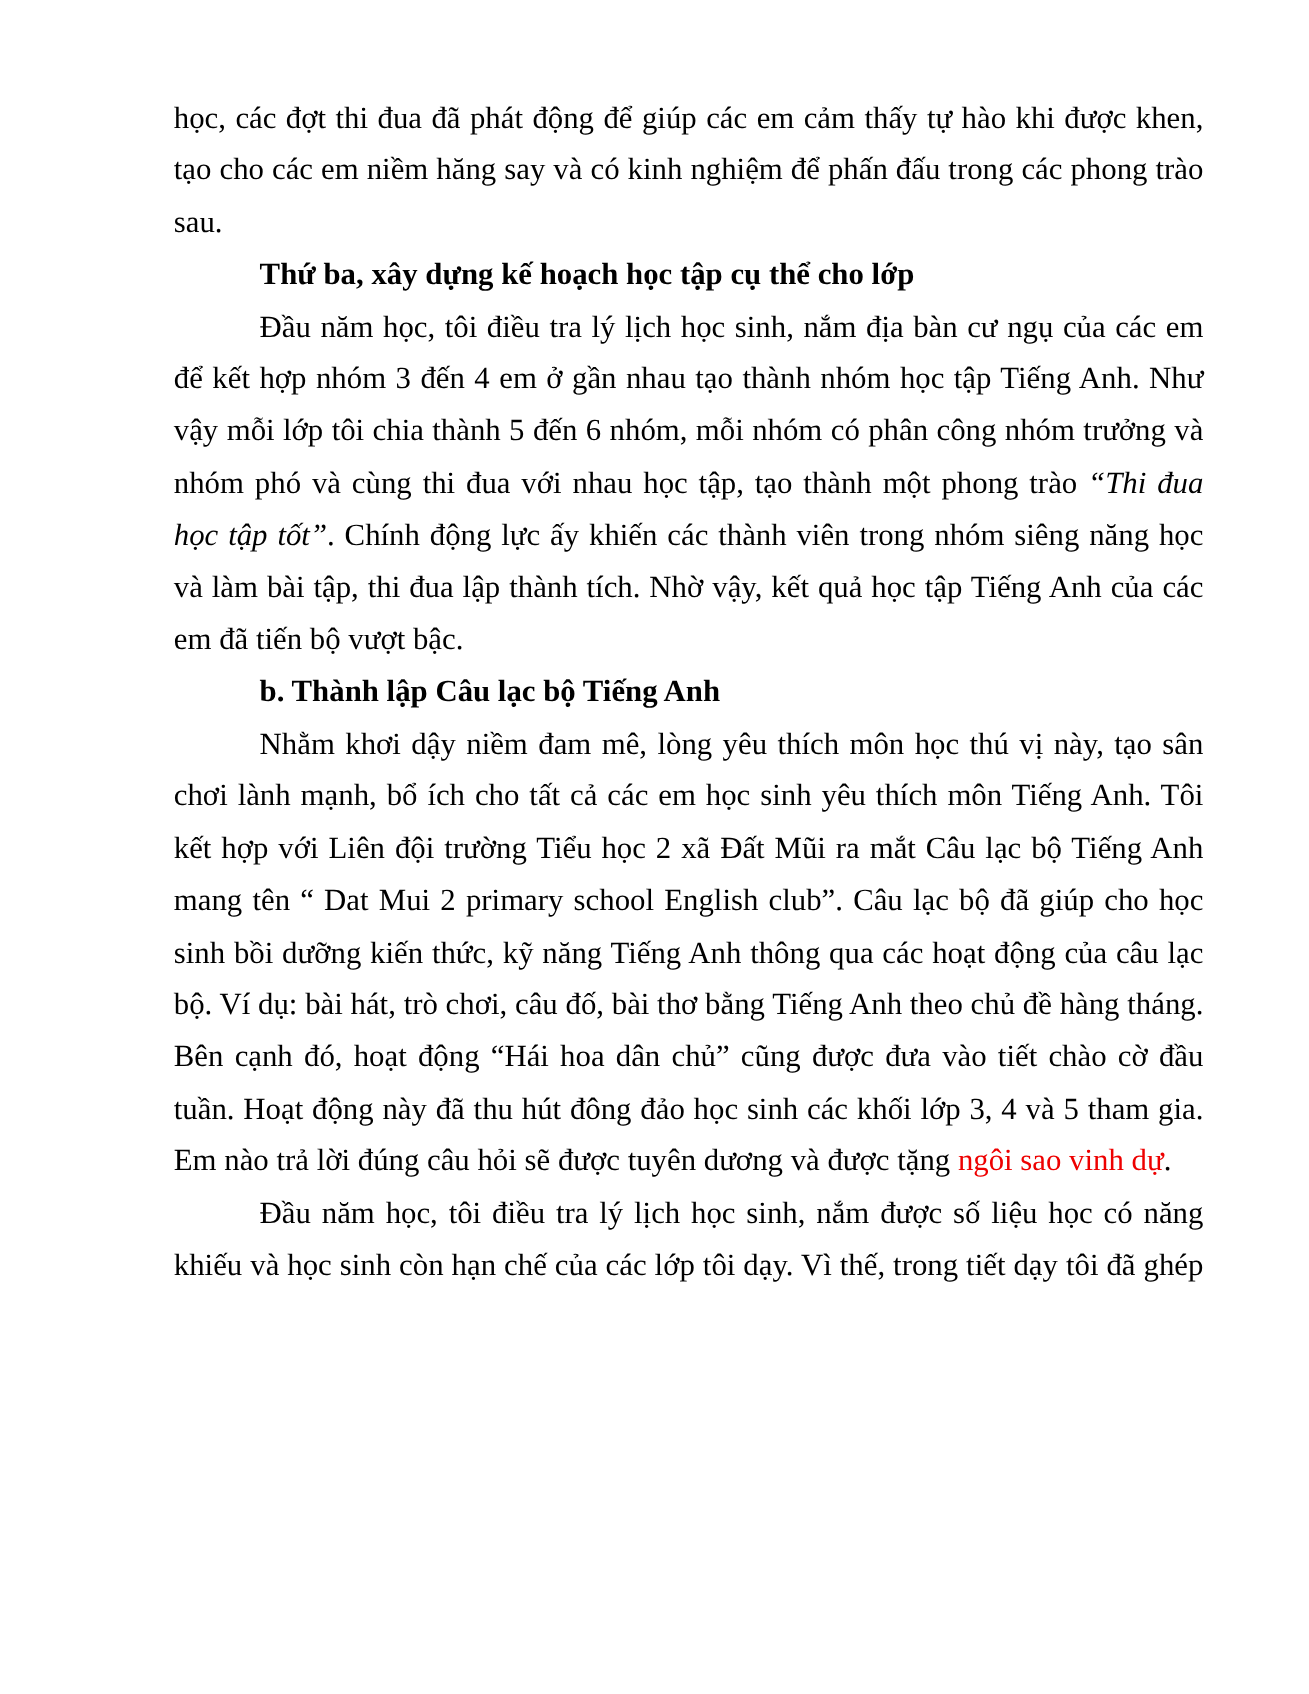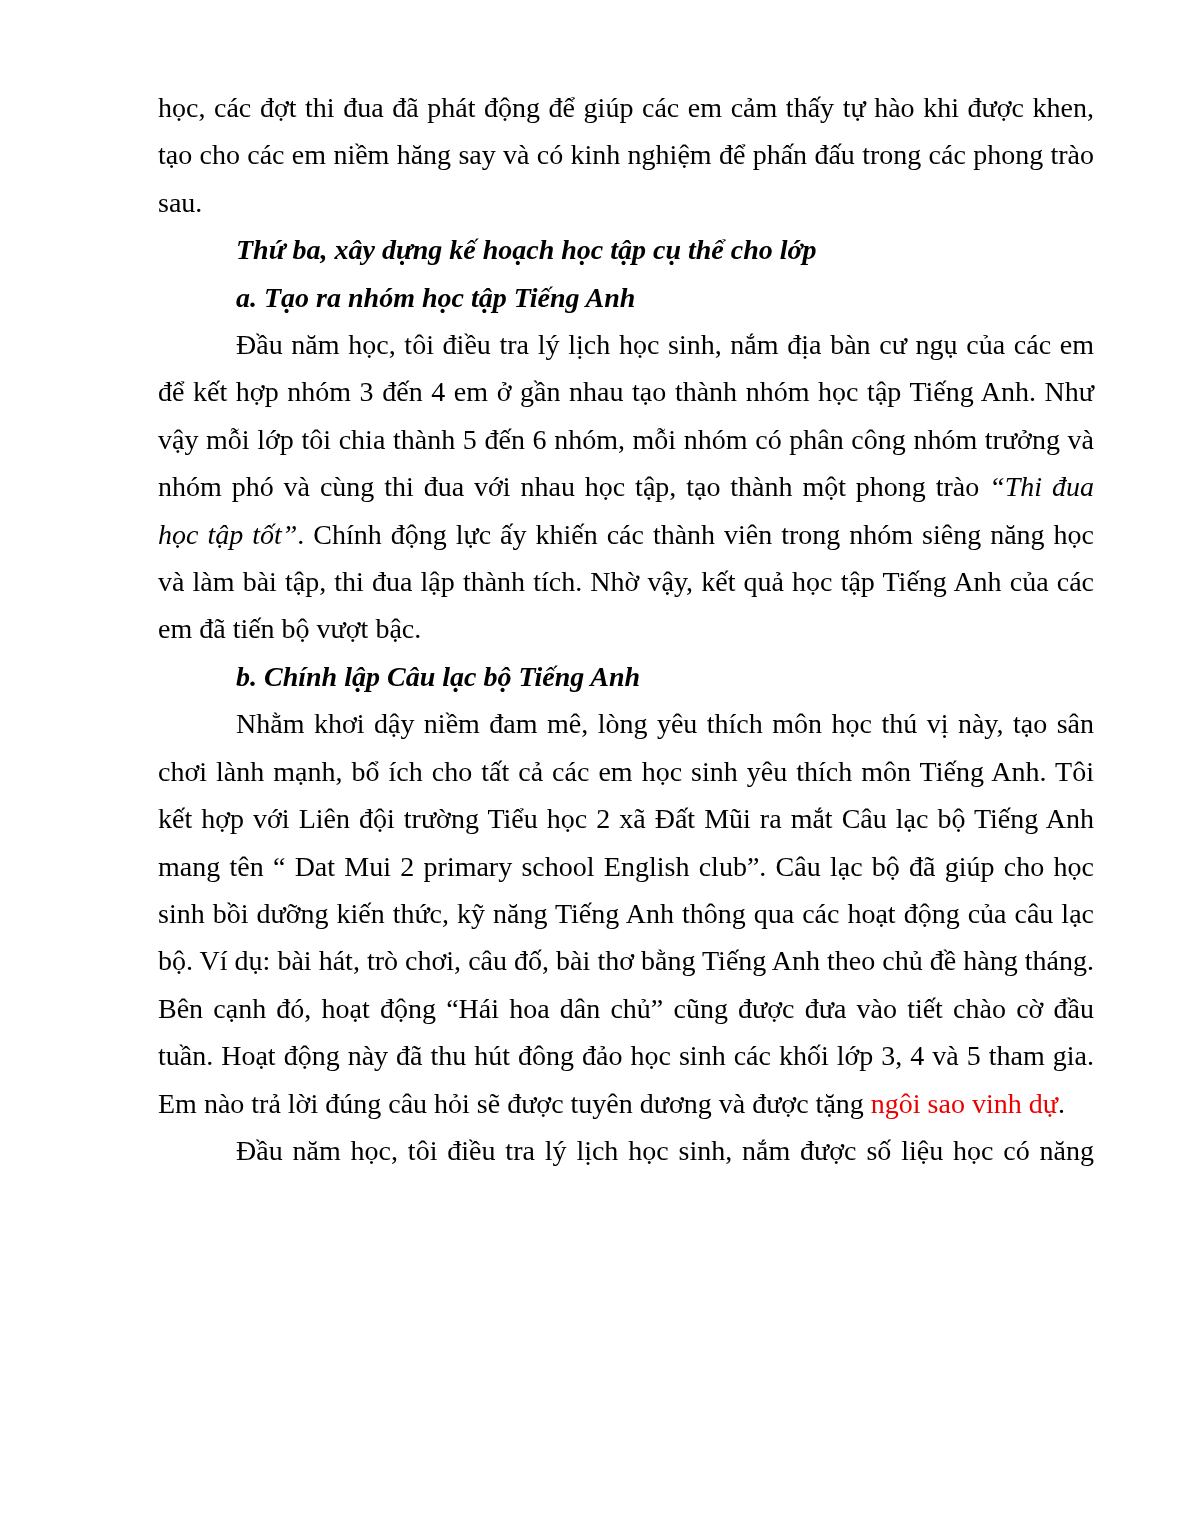--- a/index.html
+++ b/index.html
@@ -31,21 +31,20 @@
     text-indent: 78px;
   }
   .content p.no-indent {
     text-indent: 0;
   }
   .content p.heading {
     font-weight: bold;
     text-align: left;
   }
   .content p.heading.italic {
-    font-style: italic;
   }
   .run-italic {
     font-style: italic;
   }
   .page-number {
     position: absolute;
     right: 97px;
     top: 1433px;
     font-family: "Liberation Serif", serif;
     font-size: 28px;
@@ -54,21 +53,20 @@
     text-align: right;
   }
 </style>
 </head>
 <body>
 
 <div class="page">
   <div class="content">
       <p class="para no-indent"><span>học, các đợt thi đua đã phát động để giúp các em cảm thấy tự hào khi được khen, tạo cho các em niềm hăng say và có kinh nghiệm để phấn đấu trong các phong trào sau.</span></p>
       <p class="heading italic"><span>Thứ ba, xây dựng kế hoạch học tập cụ thể cho lớp</span></p>
-      <p class="heading italic"><span>a. Tạo ra nhóm học tập Tiếng Anh</span></p>
       <p class="para"><span>Đầu năm học, tôi điều tra lý lịch học sinh, nắm địa bàn cư ngụ của các em để kết hợp nhóm 3 đến 4 em ở gần nhau tạo thành nhóm học tập Tiếng Anh. Như vậy mỗi lớp tôi chia thành 5 đến 6 nhóm, mỗi nhóm có phân công nhóm trưởng và nhóm phó và cùng thi đua với nhau học tập, tạo thành một phong trào </span><span class="run-italic">“Thi đua học tập tốt”</span><span>. Chính động lực ấy khiến các thành viên trong nhóm siêng năng học và làm bài tập, thi đua lập thành tích. Nhờ vậy, kết quả học tập Tiếng Anh của các em đã tiến bộ vượt bậc.</span></p>
-      <p class="heading italic"><span>b. Chính lập Câu lạc bộ Tiếng Anh</span></p>
+      <p class="heading italic"><span>b. Thành lập Câu lạc bộ Tiếng Anh</span></p>
       <p class="para"><span>Nhằm khơi dậy niềm đam mê, lòng yêu thích  môn học thú vị này, tạo sân chơi lành mạnh, bổ ích cho tất cả các em học sinh yêu thích môn Tiếng Anh. Tôi kết hợp với Liên đội trường Tiểu học 2 xã Đất Mũi  ra mắt Câu lạc bộ Tiếng Anh mang tên “ Dat Mui 2 primary school English club”. Câu lạc bộ đã giúp cho học sinh bồi dưỡng kiến thức, kỹ năng Tiếng Anh thông qua các hoạt động của câu lạc bộ. Ví dụ: bài hát, trò chơi, câu đố, bài thơ bằng Tiếng Anh theo chủ đề hàng tháng. Bên cạnh đó, hoạt động “Hái hoa dân chủ” cũng được đưa vào tiết chào cờ đầu tuần. Hoạt động này đã thu hút đông đảo học sinh các khối lớp 3, 4 và 5 tham gia. Em nào trả lời đúng câu hỏi sẽ được tuyên dương và được tặng </span><span style="color: rgb(238, 0, 0);">ngôi sao vinh dự</span><span>.</span></p>
       <p class="para"><span>Đầu năm học, tôi điều tra lý lịch học sinh, nắm được số liệu học có năng khiếu và học sinh còn hạn chế của các lớp tôi dạy. Vì thế, trong tiết dạy tôi đã ghép học sinh có năng khiếu ngồi chung với học sinh còn hạn chế để em có học lực tốt hơn giúp em còn lại tiến bộ trong việc học tập. Nhờ vậy, học sinh có thành tích vượt trội môn Tiếng Anh tăng vọt.</span></p>
       <p class="heading"><span>d. Xây tặng đội ngũ cán sự bộ môn Tiếng Anh của lớp</span></p>
     </div>
   <div class="page-number">4</div>
 </div>
 
 </body></html>

